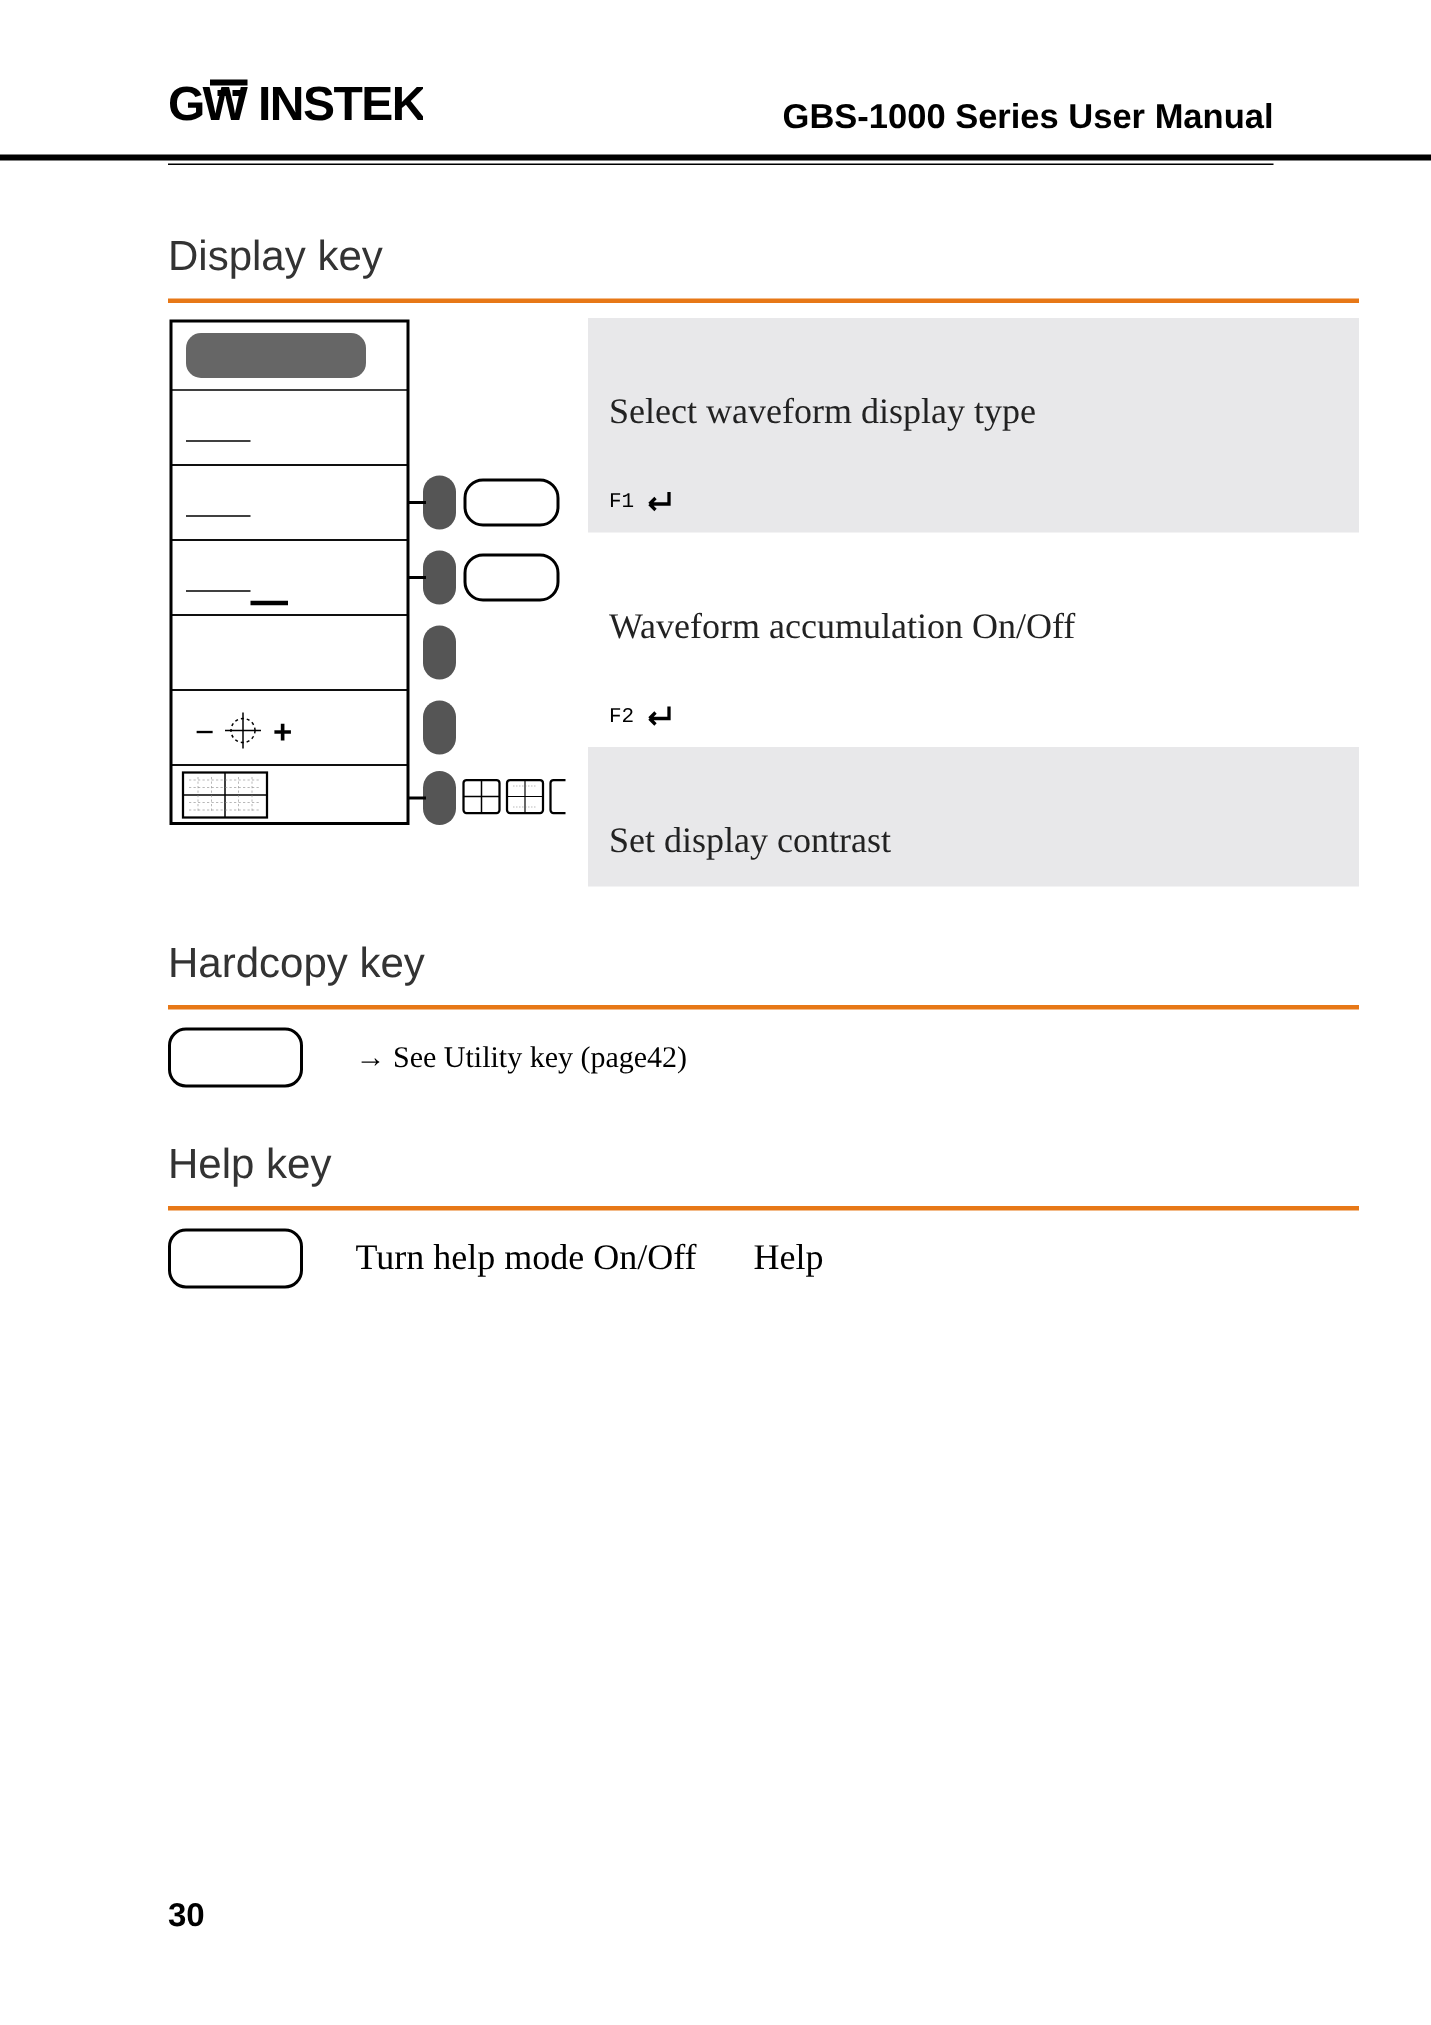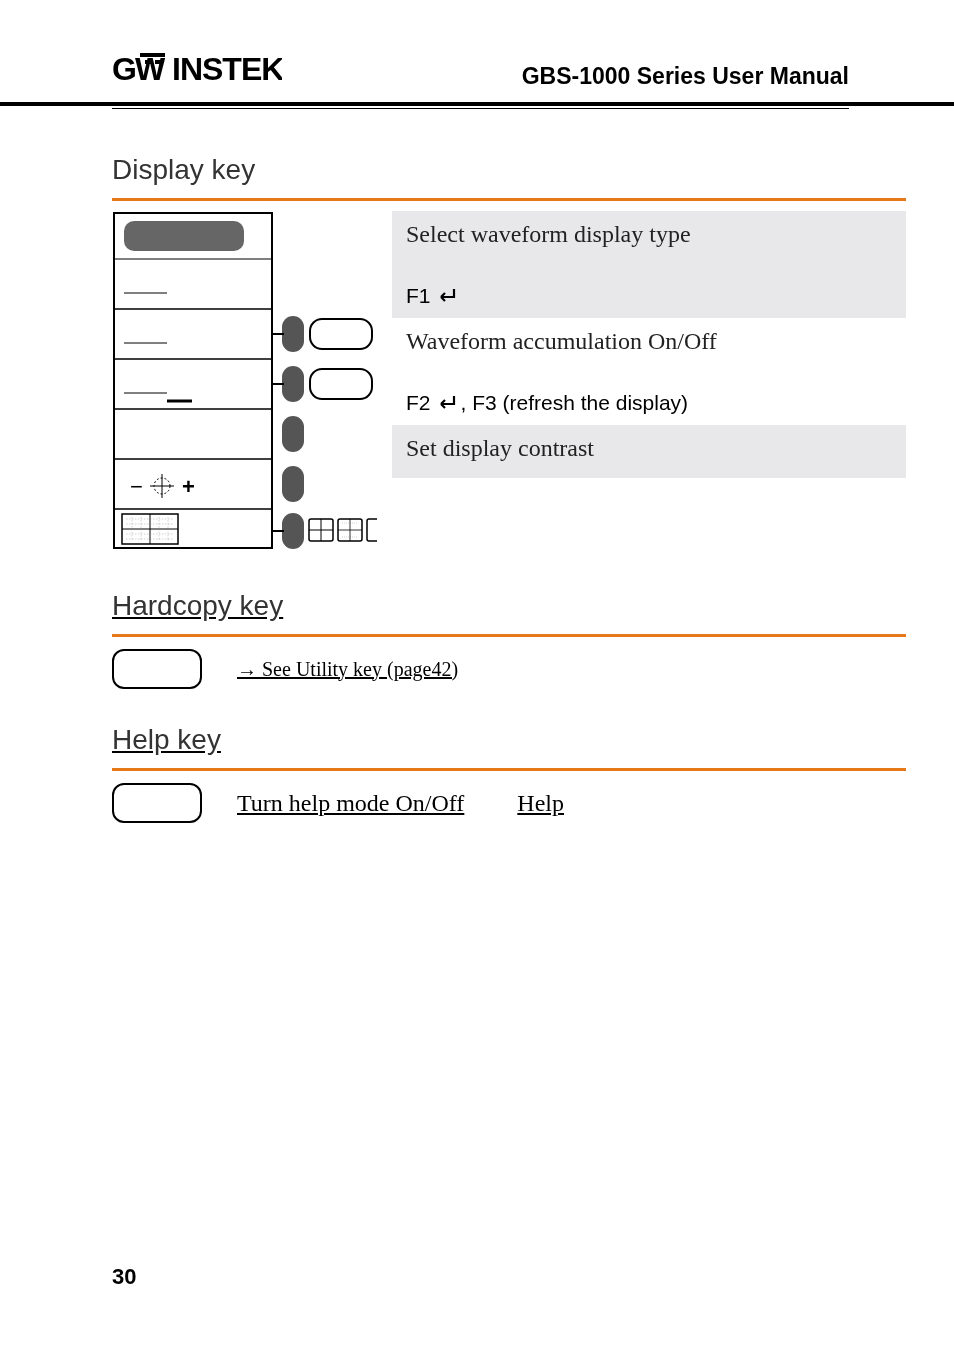--- a/index.html
+++ b/index.html
@@ -71,58 +71,58 @@
     .info-block {
       padding: 10px 14px;
     }
     .info-block.shaded {
       background: #e8e8ea;
     }
     .info-title {
       font-size: 24px;
       color: #222;
       margin-bottom: 6px;
+      margin-top: 40px;
     }
     .info-key {
-      font-family: Liberation Sans, sans-serif;
-      font-size: 21px;
+      font-family: Liberation Mono, monospace;
+      font-size: 14px;
       display: flex;
       align-items: center;
       gap: 3px;
       margin-top: 36px;
     }
     .enter-icon {
       display: inline-flex;
     }
     .var-icon {
       display: inline-flex;
       margin-left: 4px;
     }
     .hardcopy-section, .help-section {
       margin-top: 35px;
-      text-decoration: underline;
     }
     .hardcopy-row, .help-row {
       display: flex;
       align-items: center;
       gap: 35px;
       margin-top: 12px;
     }
     .key-outline {
       border: 2px solid black;
       border-radius: 12px;
       width: 90px;
       height: 40px;
     }
     .see-text {
       font-size: 20px;
     }
     .help-text-row {
       display: flex;
-      gap: 53px;
+      gap: 38px;
       font-size: 24px;
     }
     .page-number {
       position: absolute;
       bottom: 60px;
       left: 112px;
       font-family: Arial, sans-serif;
       font-weight: bold;
       font-size: 22px;
     }
@@ -238,21 +238,20 @@
       </div>
       <div class="info-block">
         <div class="info-title">Waveform accumulation On/Off</div>
         <div class="info-key">
           <span>F2</span>
           <span class="enter-icon">
             <svg width="24" height="20" viewBox="0 0 24 20">
                 <path d="M20 3 L20 11 L7 11 M7 11 L11 7 M7 11 L11 15" fill="none" stroke="black" stroke-width="2.2"></path>
               </svg>
           </span>
-          <span>, F3 (refresh the display)</span>
         </div>
       </div>
       <div class="info-block shaded">
         <div class="info-title">Set display contrast</div>
       </div>
     </div>
   </div>
 
   <div class="hardcopy-section">
     <div class="section-title">Hardcopy key</div>

